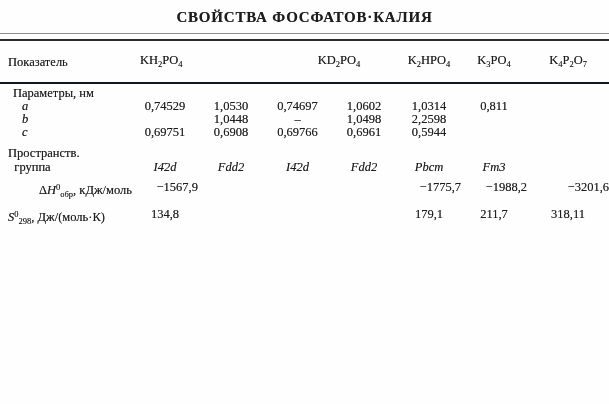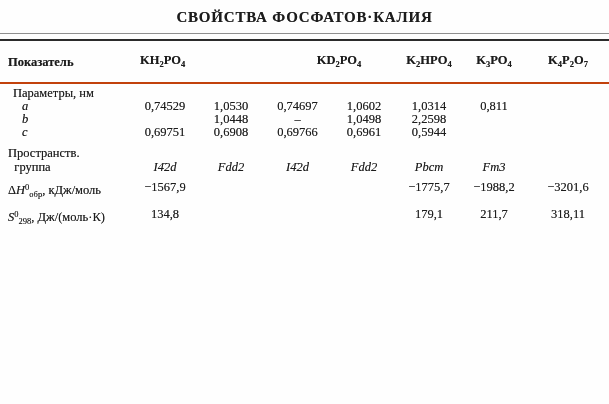--- a/index.html
+++ b/index.html
@@ -11,41 +11,41 @@
   }
   .title {
     padding-top:9px; height:24px; text-align:center;
     font-weight:bold; font-size:15px; letter-spacing:.8px;
   }
   .rule { width:609px; border:0; margin:0; }
   .rule-thin  { height:1px; background:#8f8f8f; margin-top:0px; }
   .rule-thick { height:2px; background:#2b2b2b; margin-top:5px; }
   table { width:609px; border-collapse:collapse; table-layout:fixed; }
   th, td { padding:0; font-weight:normal; font-size:12.5px; line-height:14px; vertical-align:top; }
-  thead th { height:41px; vertical-align:middle; border-bottom:2px solid #c2410c; white-space:nowrap;font-weight:bold; }
+  thead th { height:41px; vertical-align:middle; border-bottom:2px solid #0f172a; white-space:nowrap; }
   th.ind { text-align:left; padding-left:8px; }
   th.grp { text-align:center; }
   th.g-kh { text-align:left; padding-left:8px; }
   th.g-kd { text-align:center; padding-left:17px; }
   sub { font-size:8.5px; vertical-align:-3px; }
   sup { font-size:8.5px; vertical-align:4px; }
   td.lbl { text-align:left; padding-left:8px; white-space:pre-line; }
   td.v   { text-align:center; white-space:pre-line; }
   .r-syngony td { padding-top:8px; }
   .r-params  td { padding-top:2px; padding-left:13px; }
   .tight   td { line-height:13px; }
   .ital    td.lbl { font-style:italic; padding-left:22px; }
   .r-units td { padding-top:13px; }
   .r-group td { padding-top:7px; }
   .r-group td.v { font-style:italic; }
   .va-b td { vertical-align:bottom; }
   .r-melt td { padding-top:5px; }
   .r-dens td { padding-top:7px; }
   .r-cp  td { padding-top:7px; }
-  .r-dh  td { padding-top:6px; }
+  .r-dh  td { padding-top:6px;text-align:right; }
   .r-s   td { padding-top:6px; padding-bottom:5px; }
 </style>
 </head>
 <body>
 
 <div class="page">
   <div class="title">СВОЙСТВА ФОСФАТОВ·КАЛИЯ</div>
   <div class="rule rule-thin"></div>
   <div class="rule rule-thick"></div>
 

